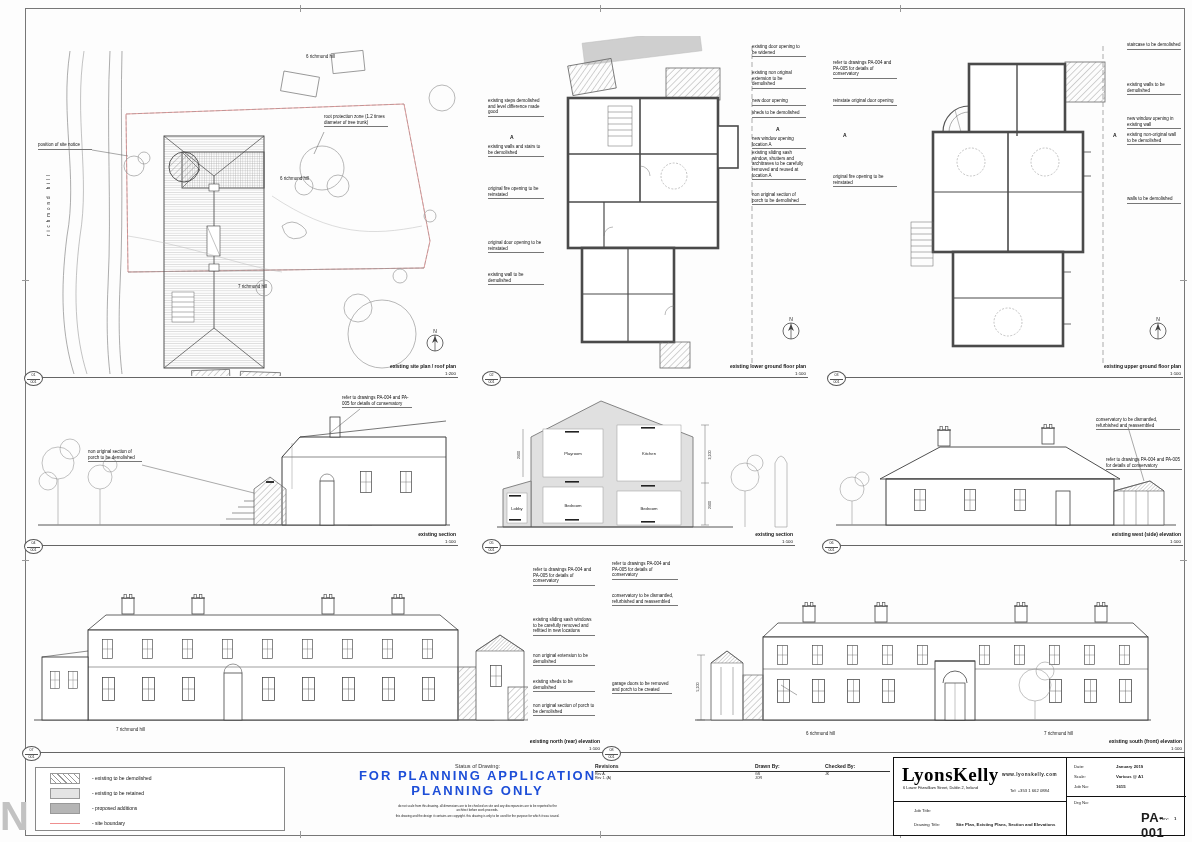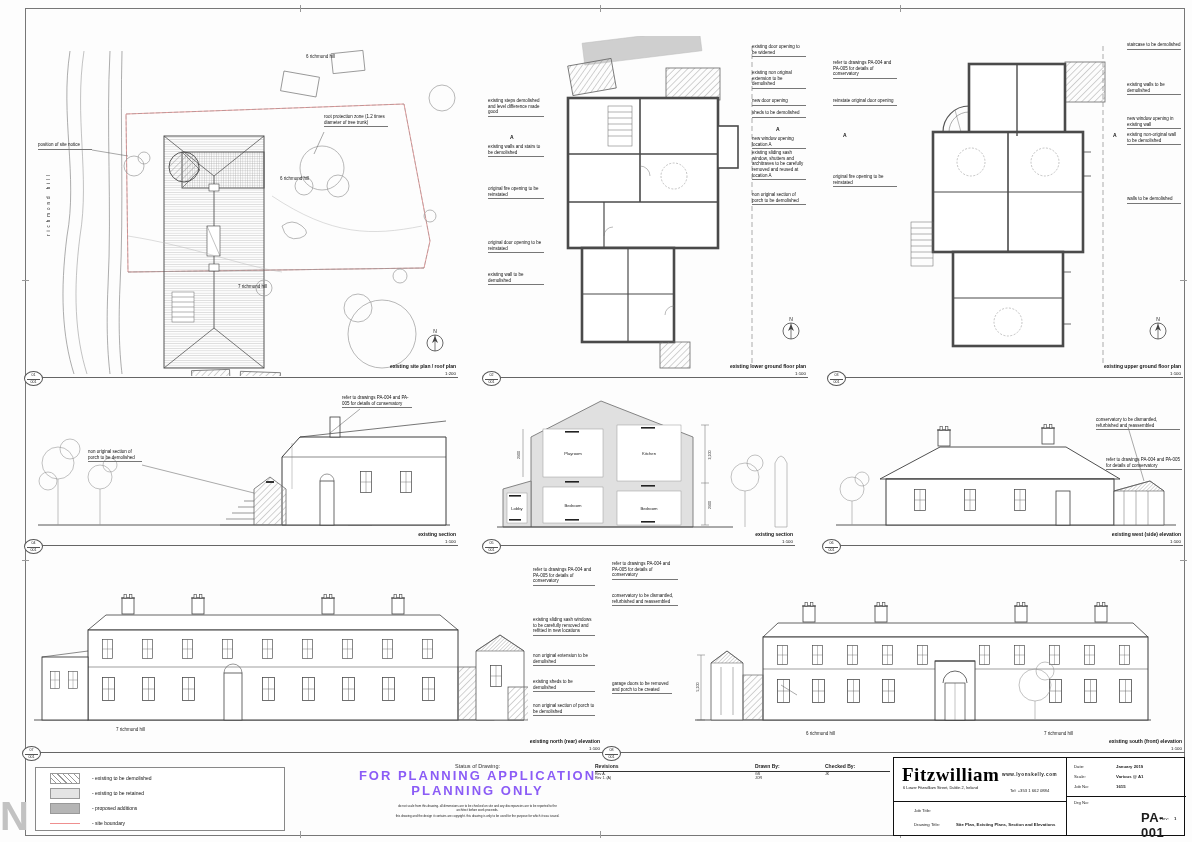--- a/index.html
+++ b/index.html
@@ -28,21 +28,21 @@
   #legend{left:35px;top:767px;width:248px;height:62px;border:0.7px solid #888;background:#fff;}
   .legrow{position:absolute;left:14px;height:12px;display:flex;align-items:center;gap:12px;}
   .sw{width:30px;height:11px;border:0.6px solid #999;box-sizing:border-box;}
   .sw-hatch{background:repeating-linear-gradient(45deg,#fff 0 3px,#999 3px 3.8px);}
   .sw-ret{background:#e4e4e4;}
   .sw-new{background:#b5b5b5;}
   .sw-line{width:30px;height:0;border:none;border-top:1.2px solid #ef8f8f;}
   .legtxt{font-size:5px;color:#111;}
   #status{left:330px;top:763px;width:295px;text-align:center;}
   #status .sl{font-size:5.5px;color:#333;}
-  #status .big{font-size:13px;font-weight:bold;letter-spacing:2px;color:#8b5cf6;line-height:1.15;}
+  #status .big{font-size:13px;font-weight:bold;letter-spacing:2px;color:#1d4ed8;line-height:1.15;}
   #status .tiny{font-size:3px;color:#222;line-height:1.3;margin-top:4px;}
   #revs{left:595px;top:763px;width:295px;font-size:3.6px;}
   #revs .hd{font-size:5px;font-weight:bold;border-bottom:0.7px solid #333;padding-bottom:2px;}
   #revs .cols{display:flex;}
   #revs .c1{width:160px;}#revs .c2{width:70px;}#revs .c3{width:65px;}
   
   #tb{left:893px;top:757px;width:292px;height:79px;border:1px solid #111;background:#fff;box-sizing:border-box;}
   #tb .vline{position:absolute;left:172px;top:0;width:0;height:100%;border-left:0.8px solid #111;}
   #tb .h1{position:absolute;left:0;top:43px;width:172px;border-top:0.8px solid #111;}
   #tb .h2{position:absolute;left:172px;top:38px;width:120px;border-top:0.8px solid #111;}
@@ -716,21 +716,21 @@
       <div>JK</div>
     </div>
   </div>
 </div>
 
 <div id="tb" class="abs">
   <div class="vline"></div>
   <div class="h1"></div>
   <div class="h2"></div>
 
-  <div class="abs firm" style="left:8px;top:7px;">Fitzwilliam</div>
+  <div class="abs firm" style="left:8px;top:7px;">LyonsKelly</div>
   <div class="abs addr" style="left:9px;top:27px;">6 Lower Fitzwilliam Street, Dublin 2, Ireland</div>
   <div class="abs web" style="left:108px;top:14px;">www.lyonskelly.com</div>
   <div class="abs tel" style="left:116px;top:30px;">Tel: +353 1 662 0884</div>
 
   <div class="abs tblab" style="left:180px;top:6px;">Date:</div>
   <div class="abs tbv" style="left:222px;top:6px;">January 2019</div>
   <div class="abs tblab" style="left:180px;top:16px;">Scale:</div>
   <div class="abs tbv" style="left:222px;top:16px;">Various @ A1</div>
   <div class="abs tblab" style="left:180px;top:26px;">Job No:</div>
   <div class="abs tbv" style="left:222px;top:26px;">1615</div>

